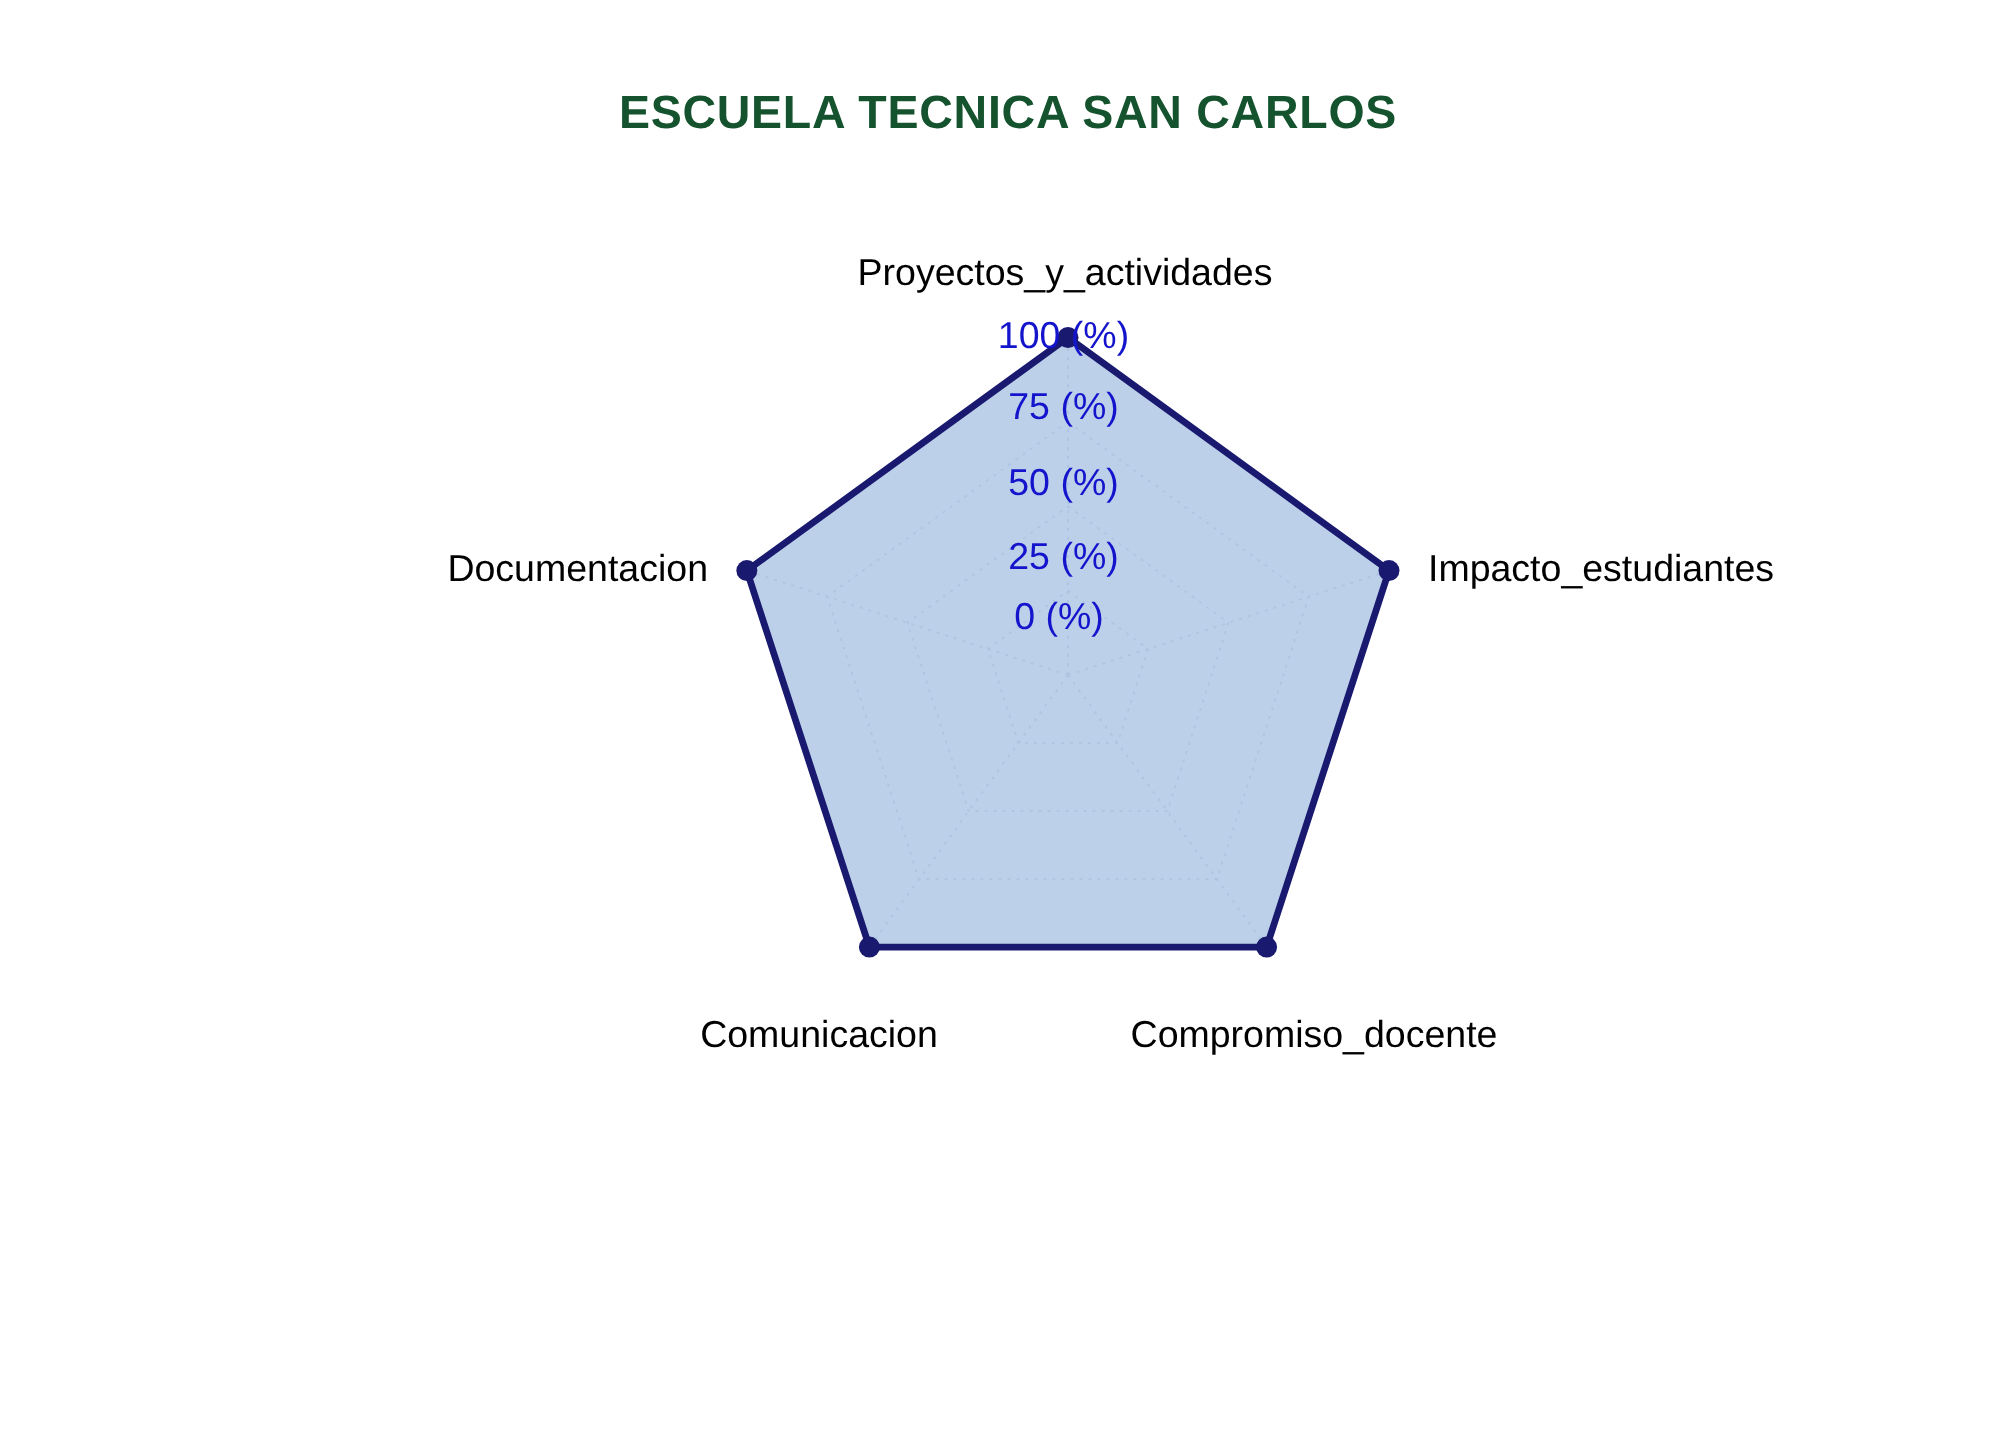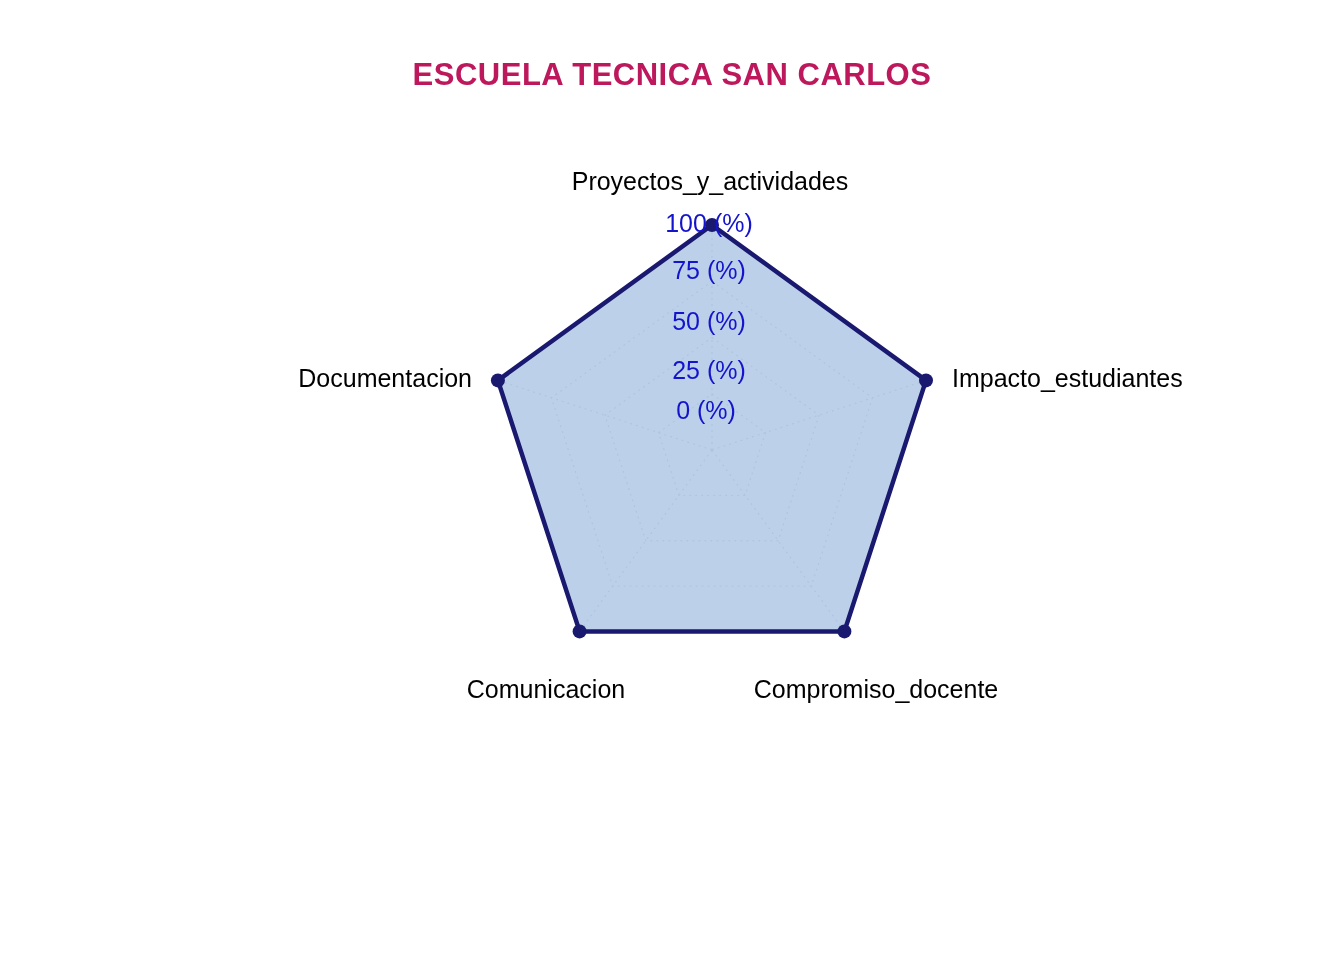--- a/index.html
+++ b/index.html
@@ -22,21 +22,21 @@
     height: 960px;
   }
   #chart-title {
     position: absolute;
     left: 0;
     top: 57px;
     width: 1344px;
     text-align: center;
     font-size: 31px;
     font-weight: bold;
-    color: #be185d;
+    color: #14532d;
     letter-spacing: 0.5px;
   }
   svg#radar {
     position: absolute;
     left: 0;
     top: 0;
   }
   .axis-label {
     font-family: "Liberation Sans", sans-serif;
     font-size: 25px;

